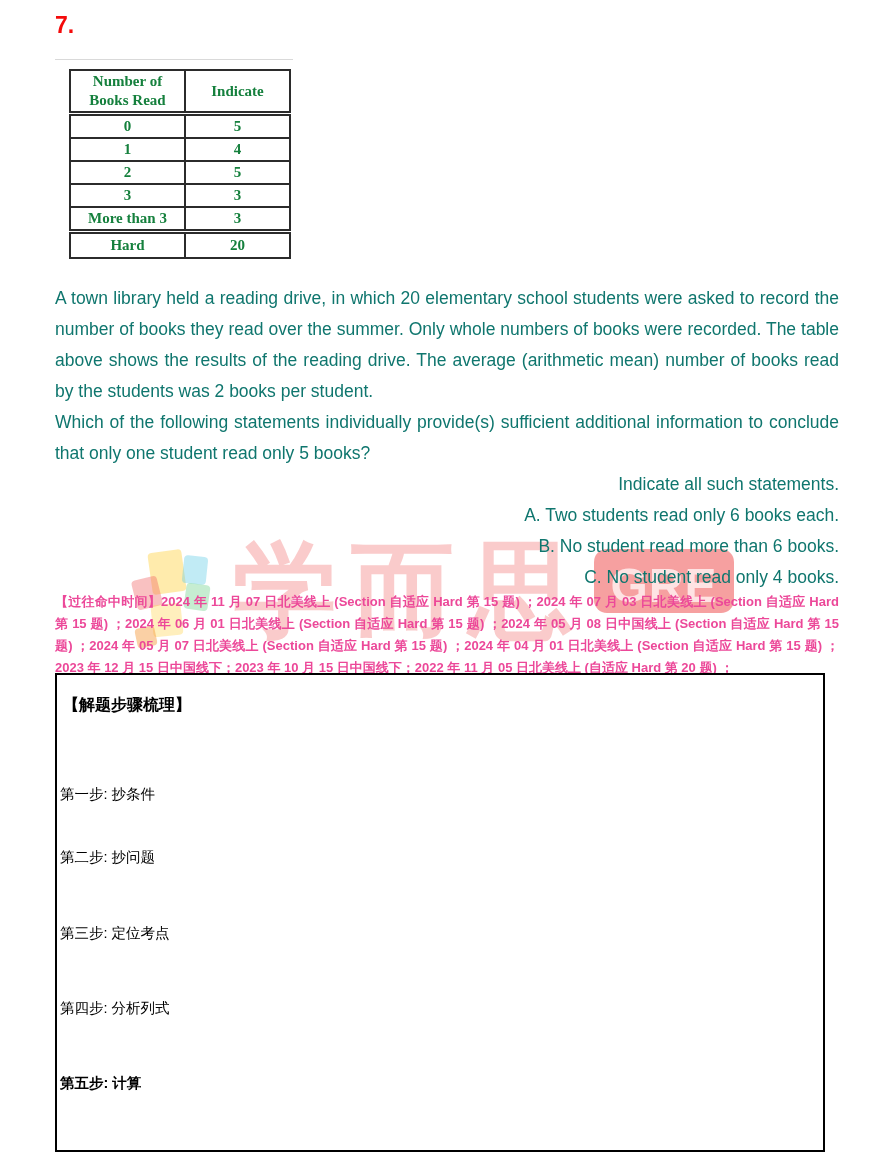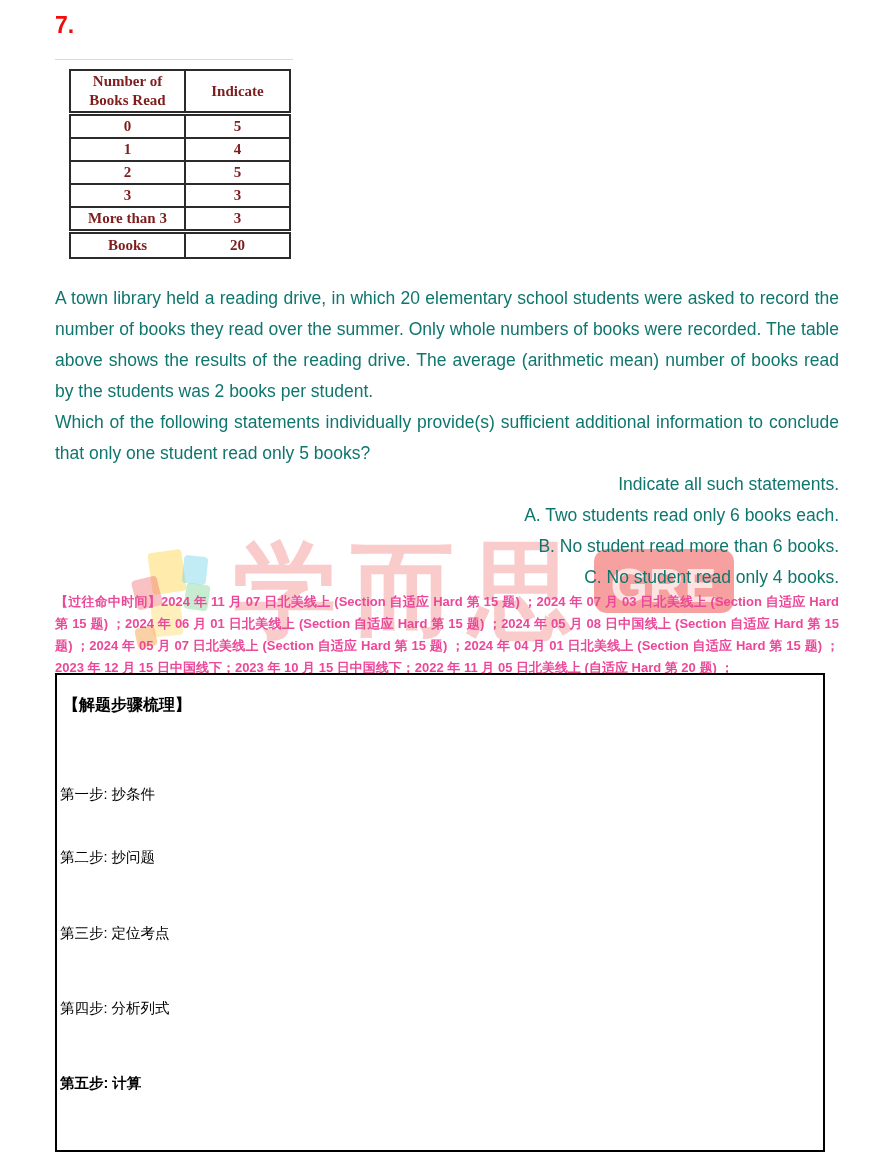--- a/index.html
+++ b/index.html
@@ -41,21 +41,21 @@
   .fg{position:absolute;z-index:2;}
   #qnum{
     left:55px;top:12px;
     font-size:23px;font-weight:bold;color:#f40b0b;
   }
   #img-top-line{
     left:55px;top:59px;width:238px;height:1px;background:#d9d9d9;
   }
   
   #freq-table{left:69px;top:69px;border-collapse:collapse;background:#fff;
-    font-family:"Liberation Serif","DejaVu Serif",serif;font-weight:bold;color:#7f1d1d;}
+    font-family:"Liberation Serif","DejaVu Serif",serif;font-weight:bold;color:#15803d;}
   #freq-table td{
     border:2px solid #2b2b2b;
     text-align:center;vertical-align:middle;
     font-size:15px;line-height:1.25;
     padding:0 4px;
   }
   #freq-table .c1{width:105px;}
   #freq-table .c2{width:95px;}
   #freq-table tr.hdr td{height:40px;}
   #freq-table tr.data td{height:21px;}
@@ -133,21 +133,21 @@
     </tr>
     <tr class="data">
       <td>3</td>
       <td>3</td>
     </tr>
     <tr class="data dbl">
       <td>More than 3</td>
       <td>3</td>
     </tr>
     <tr class="totalr">
-      <td>Books</td>
+      <td>Hard</td>
       <td>20</td>
     </tr>
   </tbody>
     </table>
 
   <div id="qtext" class="fg">
     <p>A town library held a reading drive, in which 20 elementary school students were asked to record the number of books they read over the summer. Only whole numbers of books were recorded. The table above shows the results of the reading drive. The average (arithmetic mean) number of books read by the students was 2 books per student.</p>
     <p>Which of the following statements individually provide(s) sufficient additional information to conclude that only one student read only 5 books?</p>
     <p class="noj">Indicate all such statements.</p>
     <p class="noj">A. Two students read only 6 books each.</p>

